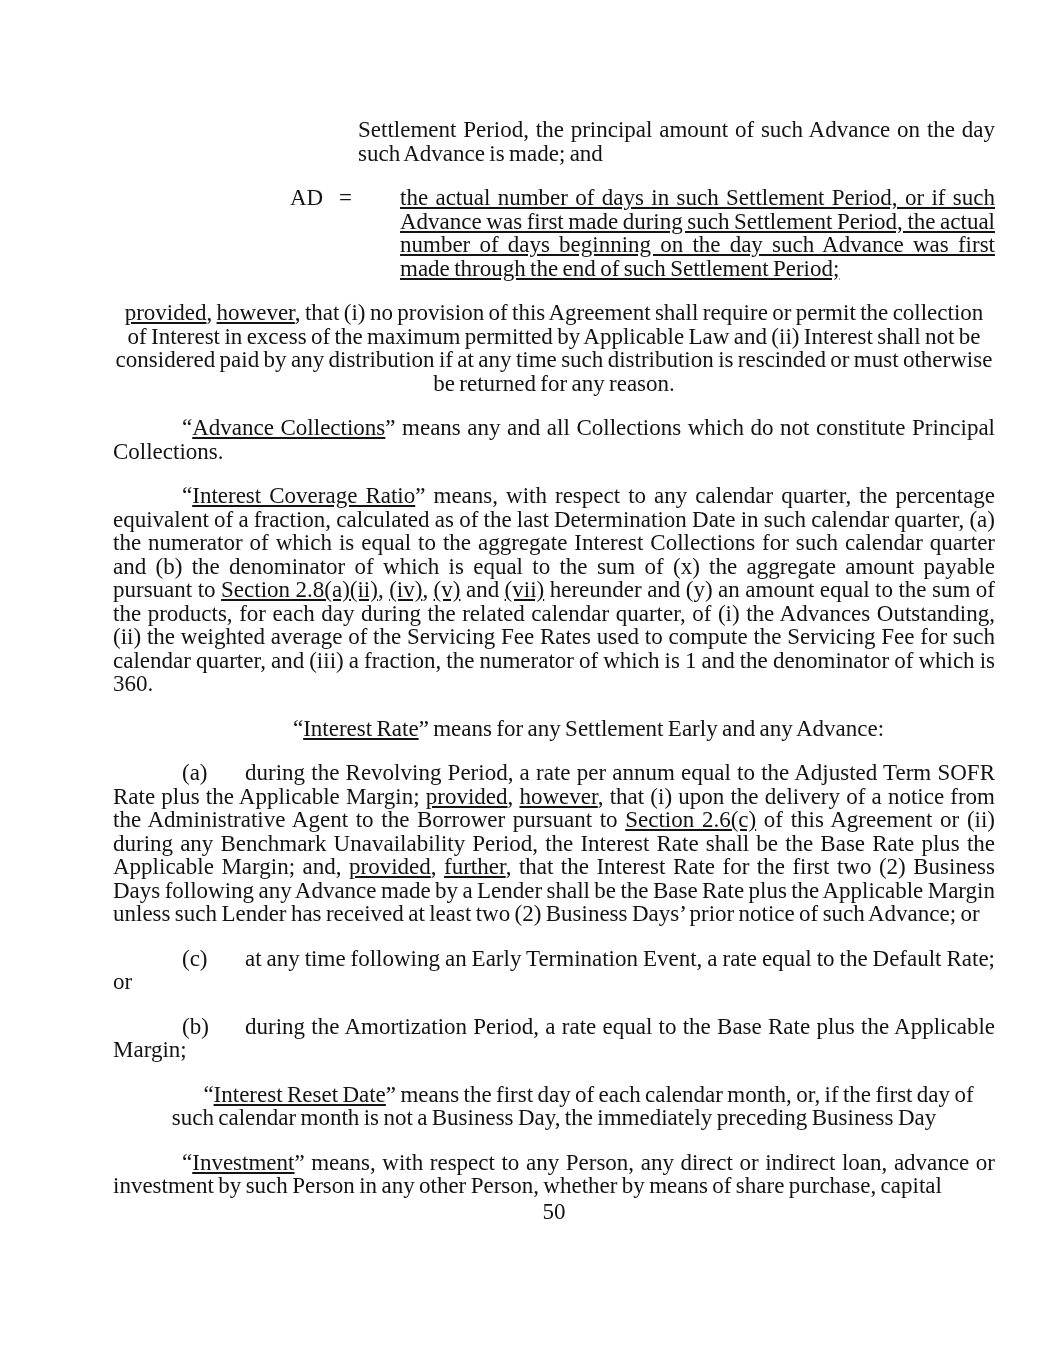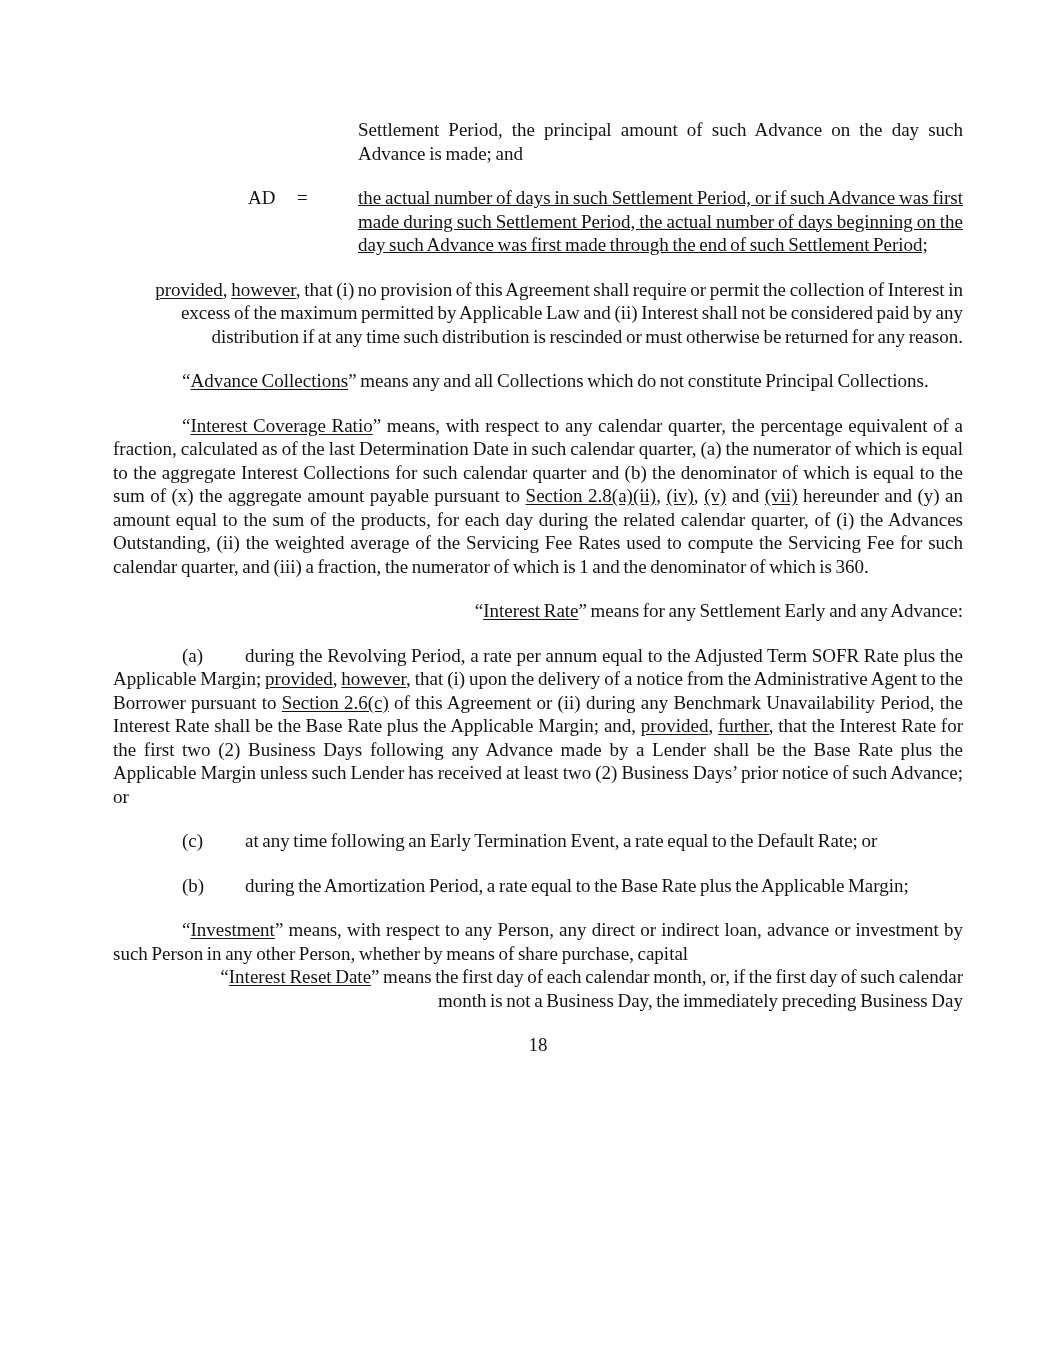--- a/index.html
+++ b/index.html
@@ -5,33 +5,33 @@
 <style>
   html, body { margin: 0; padding: 0; background: #e8e8e8; }
   .page {
     position: relative;
     width: 1055px;
     height: 1365px;
     margin: 0 auto;
     background: #ffffff;
     color: #131313;
     font-family: "Liberation Serif", "DejaVu Serif", serif;
-    font-size: 19px;
+    font-size: 23px;
     line-height: 23.5px;
     word-spacing: -0.06em;
     box-sizing: border-box;
-    padding: 118px 92px 0 113px;
+    padding: 118px 60px 0 113px;
     overflow: hidden;
   }
   .p { margin: 0 0 21px 0; text-align: justify; }
-  .p.left { text-align: right; }
+  .p.left { text-align: center; }
   .ind { text-indent: 69px; }
   .cont { margin-left: 245px; }
   .adrow { display: flex; margin: 0 0 21px 135px; }
-  .adrow .term { width: 49px; flex: none; }
+  .adrow .term { width: 49px; flex: none; margin-left: 42px; }
   .adrow .eq { width: 61px; flex: none; }
   .adrow .body { flex: 1; text-align: justify; text-decoration: underline; }
   .lbl { display: inline-block; width: 63px; text-indent: 0; }
   .u { text-decoration: underline; text-underline-offset: 2px; }
   .pagenum { text-align: center; margin: 2px 0 0 0; }
 </style>
 </head>
 <body>
 
 <div class="page">
@@ -58,19 +58,19 @@
 
   <div class="p ind">
     <span class="lbl">(c)</span><span><span>at any time following an Early Termination Event, a rate equal to the Default Rate; or</span></span>
   </div>
 
   <div class="p ind">
     <span class="lbl">(b)</span><span><span>during the Amortization Period, a rate equal to the Base Rate plus the Applicable Margin;</span></span>
   </div>
 
 
+  <div class="p ind left"><span>“</span><span class="u">Interest Reset Date</span><span>” means the first day of each calendar month, or, if the first day of such calendar month is not a Business Day, the immediately preceding Business Day</span></div>
+
   <div class="p ind" style="margin-bottom:0"><span>“</span><span class="u">Investment</span><span>” means, with respect to any Person, any direct or indirect loan, advance or investment by such Person in any other Person, whether by means of share purchase, capital</span></div>
 
-  <div class="p ind left"><span>“</span><span class="u">Interest Reset Date</span><span>” means the first day of each calendar month, or, if the first day of such calendar month is not a Business Day, the immediately preceding Business Day</span></div>
-
-  <div class="pagenum">18</div>
+  <div class="pagenum">50</div>
 
 </div>
 
 </body></html>

